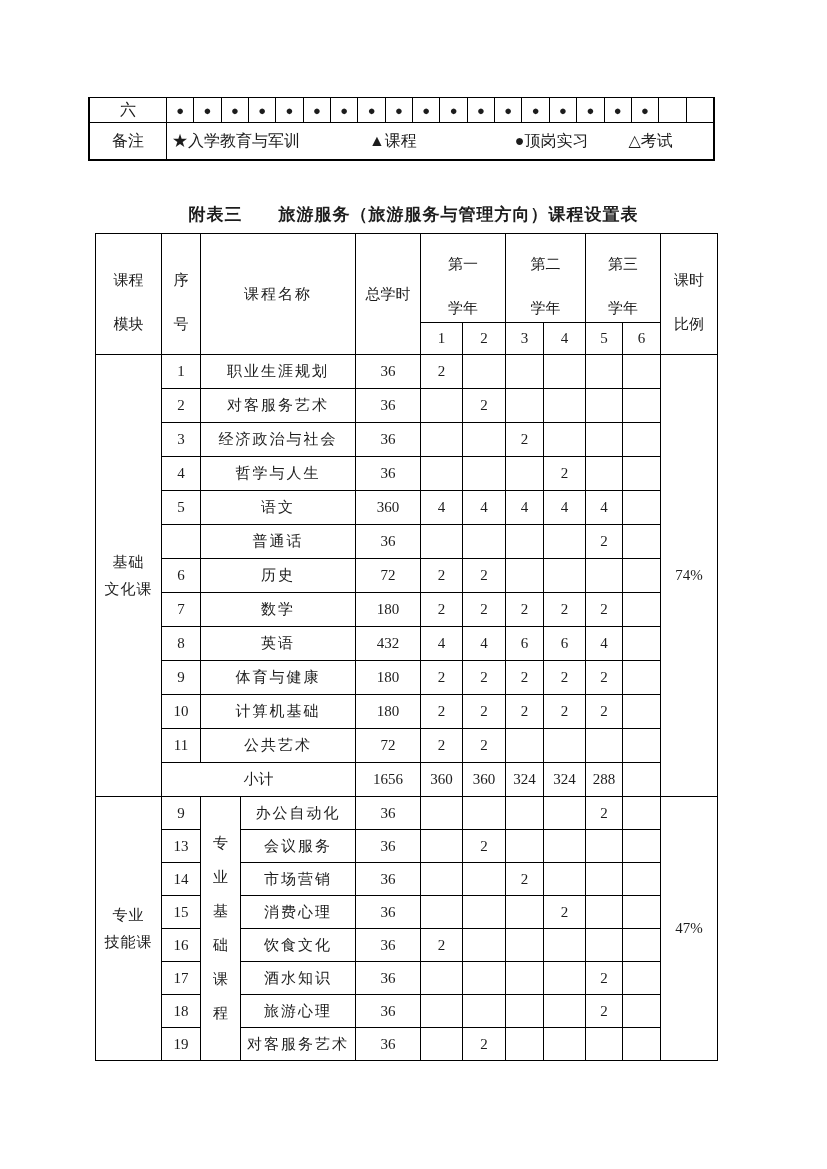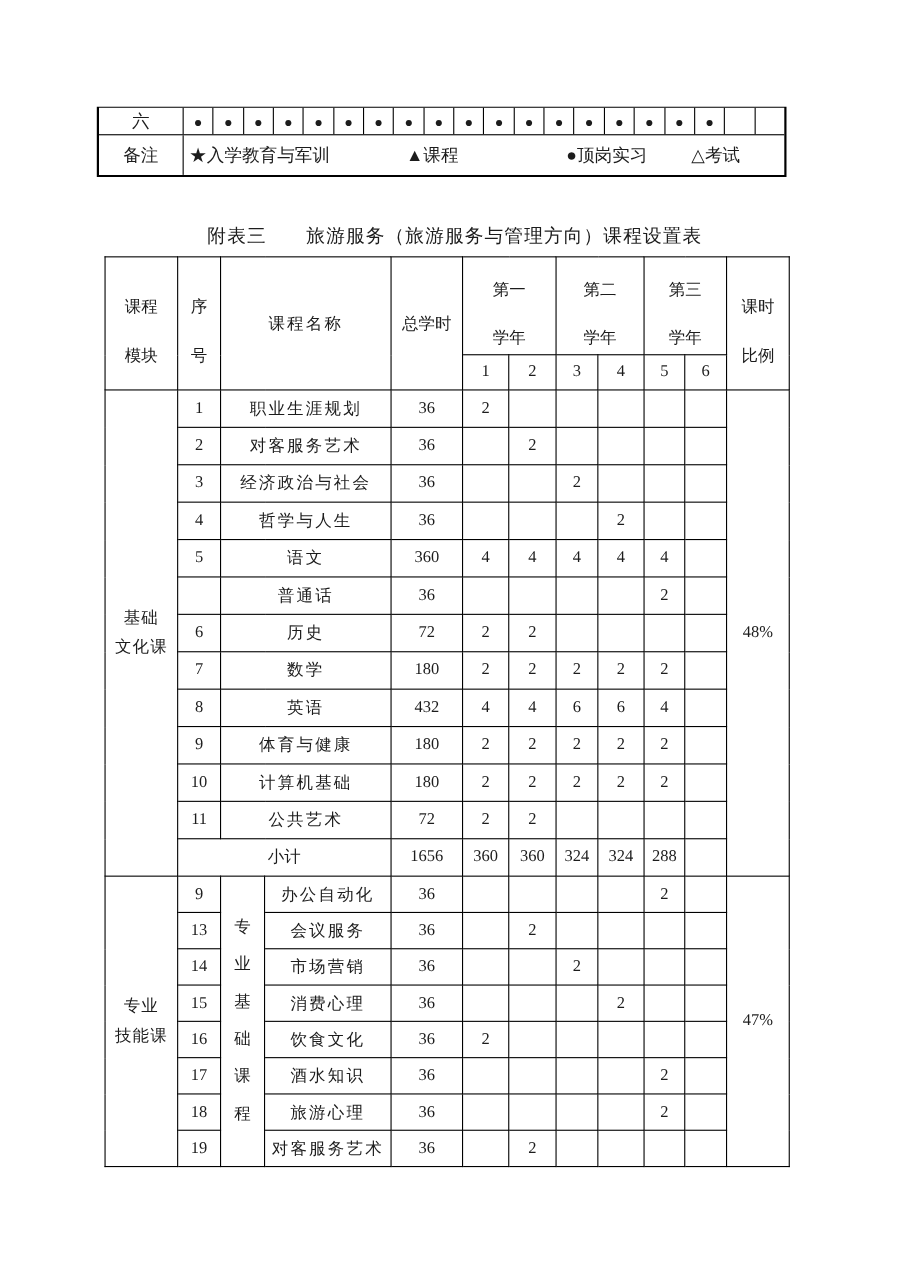--- a/index.html
+++ b/index.html
@@ -31,21 +31,21 @@
   .tt-cell:last-child{border-right:none;}
   .tt-legend{flex:1;display:flex;align-items:center;font-size:16px;white-space:nowrap;text-align:right;}
   .tt-legend .li1{margin-left:5px;}
   .tt-legend .li2{margin-left:69px;}
   .tt-legend .li3{margin-left:98px;}
   .tt-legend .li4{margin-left:40px;}
 
   
   .doc-title{
     position:absolute;left:0;top:203px;width:827px;
-    text-align:center;font-size:17px;letter-spacing:1px;
+    text-align:center;font-size:17px;letter-spacing:1px;font-weight:bold;
   }
 
   
   table.course-table{
     position:absolute;left:95px;top:233px;width:622px;
     border-collapse:collapse;table-layout:fixed;
     border:1px solid #000;
   }
   .course-table th,.course-table td{
     border:1px solid #000;padding:0;margin:0;
@@ -166,21 +166,21 @@
           </td>
           <td>1</td>
           <td class="name-cell" colspan="2">职业生涯规划</td>
           <td>36</td>
           <td>2</td>
           <td></td>
           <td></td>
           <td></td>
           <td></td>
           <td></td>
-          <td rowspan="13">48%</td>
+          <td rowspan="13">74%</td>
         </tr>
         <tr class="s1">
           <td>2</td>
           <td class="name-cell" colspan="2">对客服务艺术</td>
           <td>36</td>
           <td></td>
           <td>2</td>
           <td></td>
           <td></td>
           <td></td>

